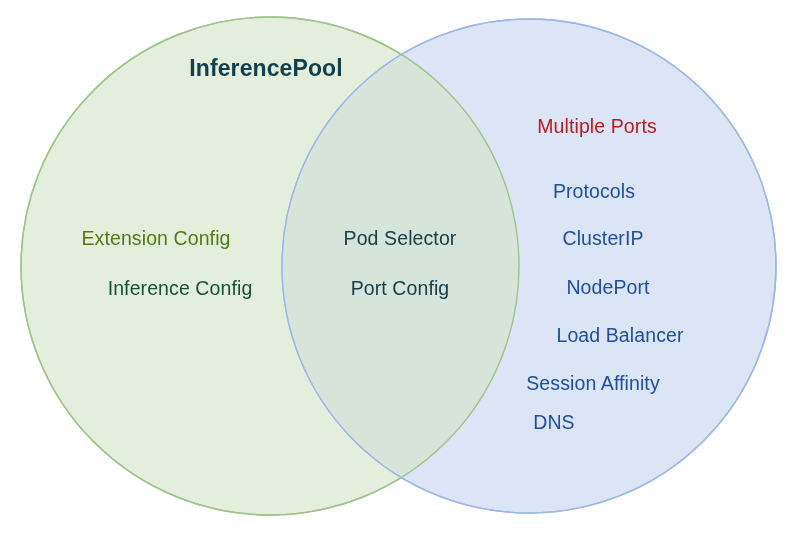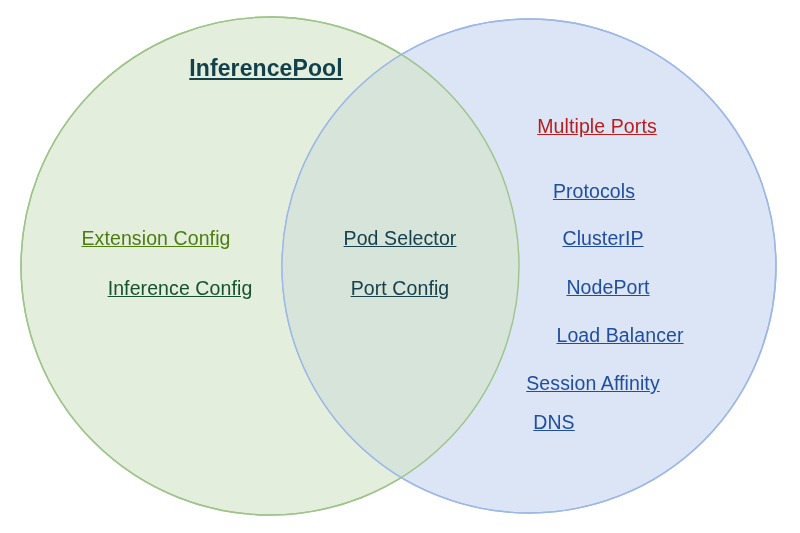--- a/index.html
+++ b/index.html
@@ -30,21 +30,20 @@
     left: 0;
     top: 0;
     width: 800px;
     height: 533px;
     pointer-events: none;
   }
   .lbl {
     position: absolute;
     white-space: nowrap;
     pointer-events: auto;
-    text-decoration: underline;
   }
   .title {
     font-size: 23px;
     font-weight: bold;
     letter-spacing: 0.1px;
   }
   .item {
     font-size: 19.5px;
     font-weight: normal;
     letter-spacing: 0.1px;

